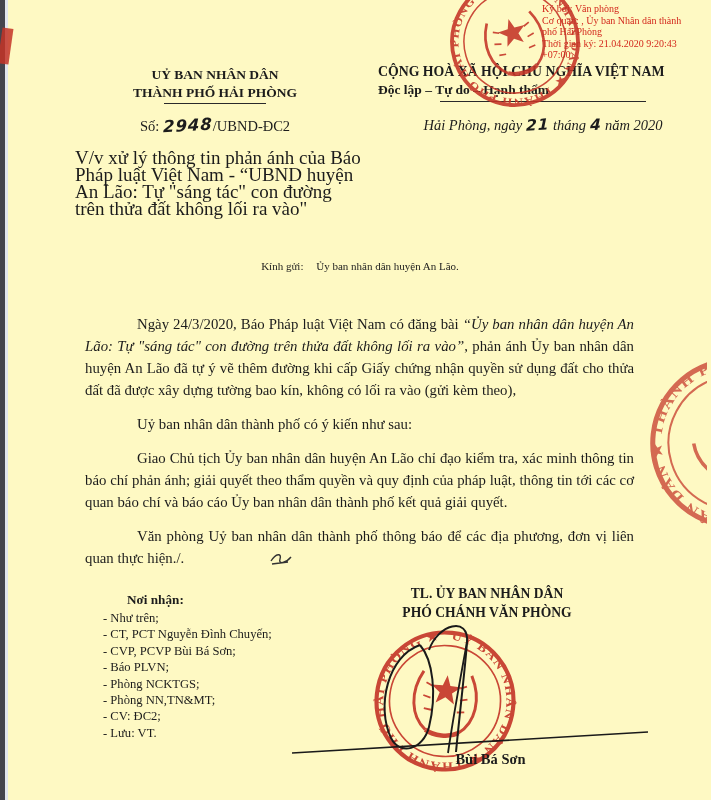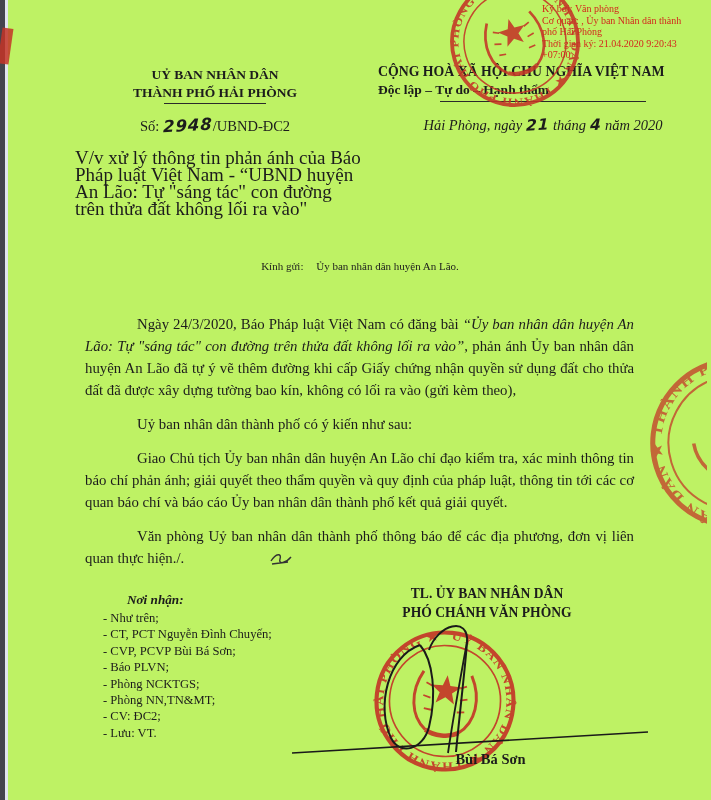--- a/index.html
+++ b/index.html
@@ -1,18 +1,18 @@
 <!DOCTYPE html>
 <html><head>
 <meta charset="utf-8">
 <style>
   html,body { margin:0; padding:0; background:#888; }
   .page {
     position:relative; width:711px; height:800px; margin:0 auto;
-    background:#bef264; overflow:hidden;
+    background:#fef9c3; overflow:hidden;
     font-family:"Liberation Serif", serif; color:#1c1c1c;
   }
   
   .left-edge { position:absolute; left:0; top:0; width:5px; height:800px; background:#45454e; }
   .left-edge-light { position:absolute; left:5px; top:0; width:3px; height:800px; background:#e3e6ef; }
   .corner-red-mark { position:absolute; left:0; top:28px; width:11px; height:36px; background:#c43427; transform:rotate(8deg); opacity:.85; }
 
   
   .digital-sig { position:absolute; left:542px; top:3px; width:170px; color:#d3281c;
     font-size:10px; line-height:11.6px; font-family:"Liberation Serif", serif; }
@@ -37,21 +37,21 @@
   .kinh-gui { position:absolute; left:145px; top:260px; width:430px; text-align:center; font-size:11px; }
   .kinh-gui .lbl { margin-right:10px; }
 
   
   .body-text { position:absolute; left:85px; top:313px; width:549px; }
   .body-text p { font-size:14.8px; line-height:22px; text-indent:52px; margin:0 0 12px 0; text-align:justify; }
   .body-text .it { font-style:italic; }
 
   
   .noi-nhan { position:absolute; left:103px; top:592px; width:260px; }
-  .noi-nhan .label { font-weight:bold; font-style:italic; font-size:13.2px; margin-left:24px; margin-bottom:2px; }
+  .noi-nhan .label { font-weight:bold; font-size:13.2px; margin-left:24px; margin-bottom:2px; }
   .noi-nhan .item { font-size:12.6px; line-height:16.4px; }
   .sign-block { position:absolute; left:352px; top:585px; width:270px; text-align:center; font-weight:bold; font-size:13.6px; line-height:18.5px; }
   .signer-name { position:absolute; left:418px; top:751px; width:145px; text-align:center; font-weight:bold; font-size:14.5px; }
 
   
   .seal { position:absolute; }
   .top-seal { left:447px; top:-26px; width:136px; height:136px; transform:rotate(-16deg); opacity:.88; }
   .bottom-seal { left:371px; top:627px; width:148px; height:148px; transform:rotate(6deg); opacity:.9; }
   .side-seal-wrap { position:absolute; left:648px; top:352px; width:59px; height:185px; overflow:hidden; }
   .side-seal { position:absolute; left:-2px; top:1px; width:180px; height:180px; transform:rotate(118deg); opacity:.72; }

